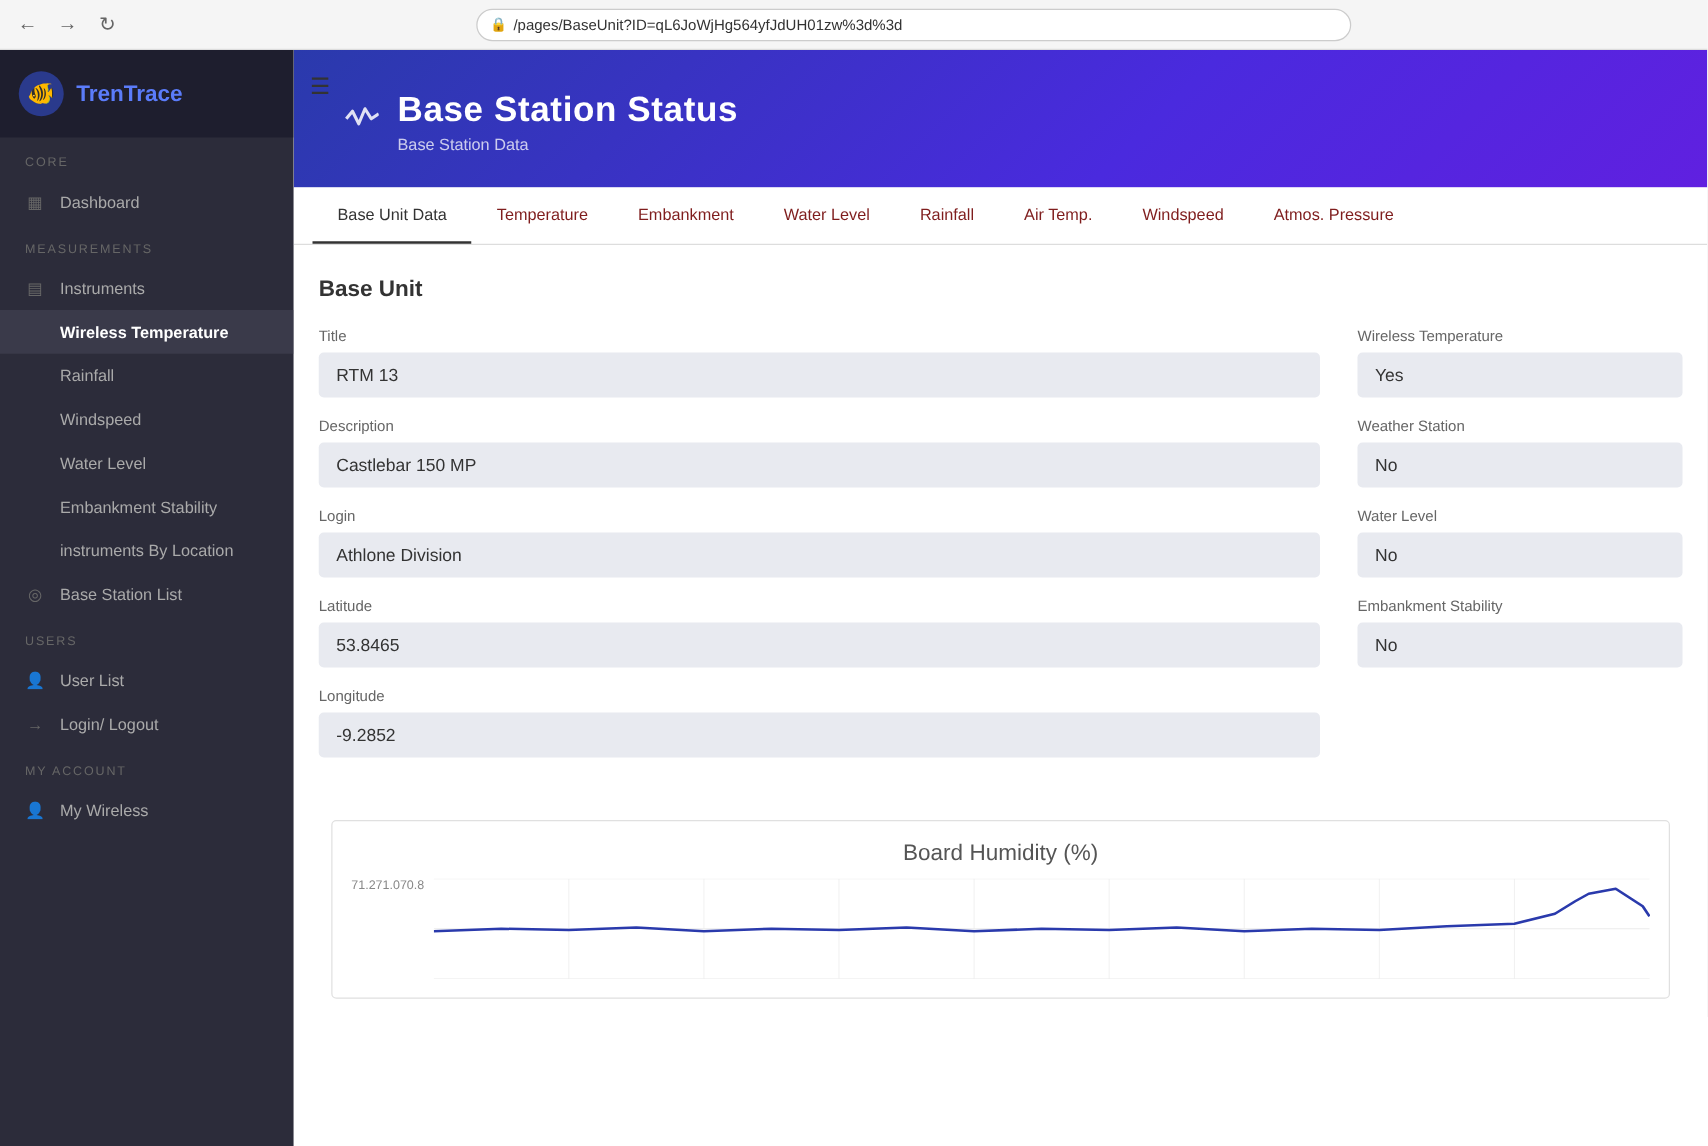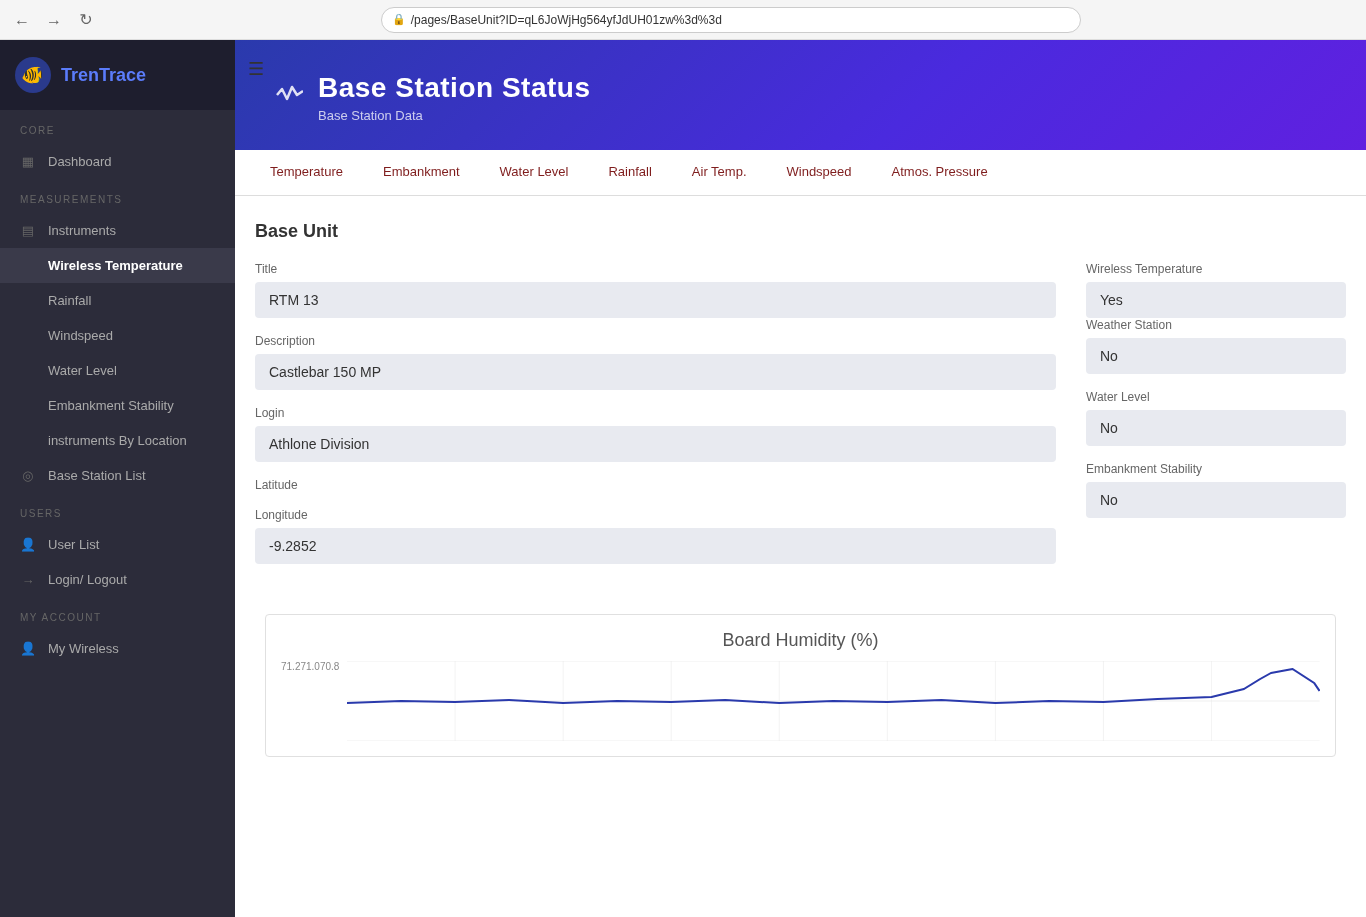--- a/index.html
+++ b/index.html
@@ -342,20 +342,21 @@
       </div>
       <div class="page-header-text">
         <h1>Base Station Status</h1>
         <p>Base Station Data</p>
       </div>
     </div>
 
     <div class="content-area">
 
       <div class="tabs-bar">
+        <div class="tab active">Base Unit Data</div>
         <div class="tab">Temperature</div>
         <div class="tab">Embankment</div>
         <div class="tab">Water Level</div>
         <div class="tab">Rainfall</div>
         <div class="tab">Air Temp.</div>
         <div class="tab">Windspeed</div>
         <div class="tab">Atmos. Pressure</div>
       </div>
 
       <div class="content-inner">
@@ -371,33 +372,34 @@
             <div class="field-group" style="margin-top:16px;">
               <div class="field-label">Description</div>
               <div class="field-value">Castlebar 150 MP</div>
             </div>
             <div class="field-group" style="margin-top:16px;">
               <div class="field-label">Login</div>
               <div class="field-value">Athlone Division</div>
             </div>
             <div class="field-group" style="margin-top:16px;">
               <div class="field-label">Latitude</div>
+              <div class="field-value">53.8465</div>
             </div>
             <div class="field-group" style="margin-top:16px;">
               <div class="field-label">Longitude</div>
               <div class="field-value">-9.2852</div>
             </div>
           </div>
 
           <div>
             <div class="field-group">
               <div class="field-label">Wireless Temperature</div>
               <div class="field-value">Yes</div>
             </div>
-            <div class="field-group" style="">
+            <div class="field-group" style="margin-top:16px;">
               <div class="field-label">Weather Station</div>
               <div class="field-value">No</div>
             </div>
             <div class="field-group" style="margin-top:16px;">
               <div class="field-label">Water Level</div>
               <div class="field-value">No</div>
             </div>
             <div class="field-group" style="margin-top:16px;">
               <div class="field-label">Embankment Stability</div>
               <div class="field-value">No</div>

